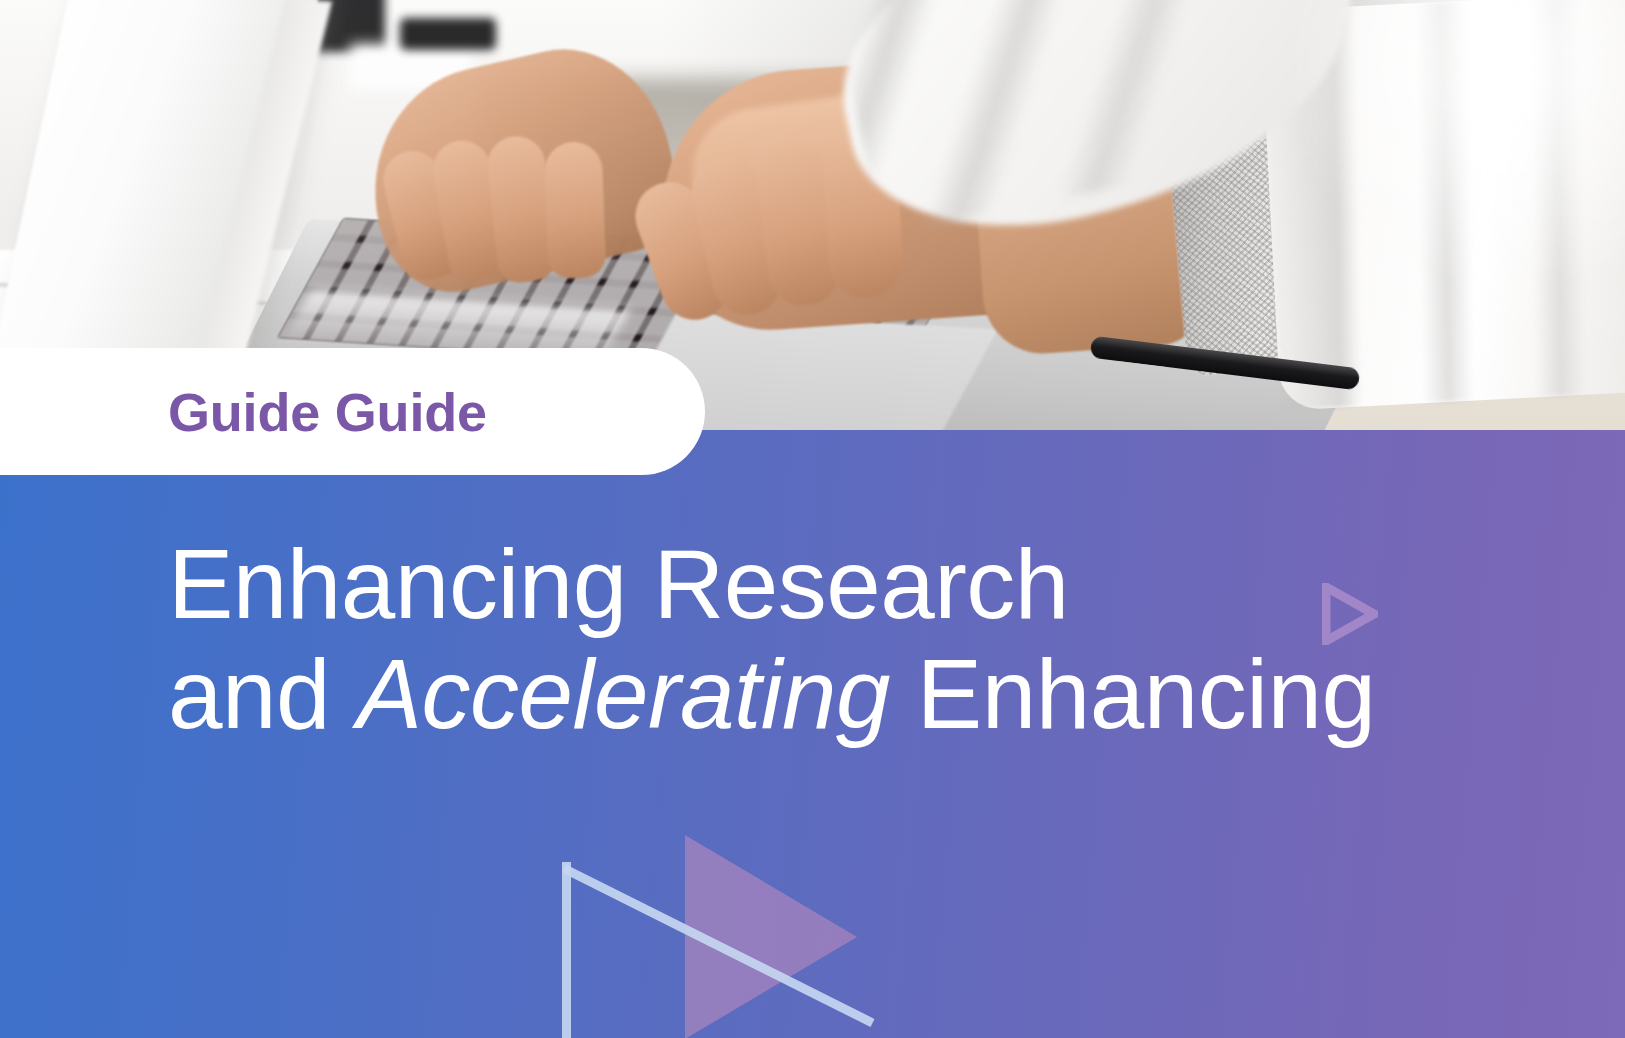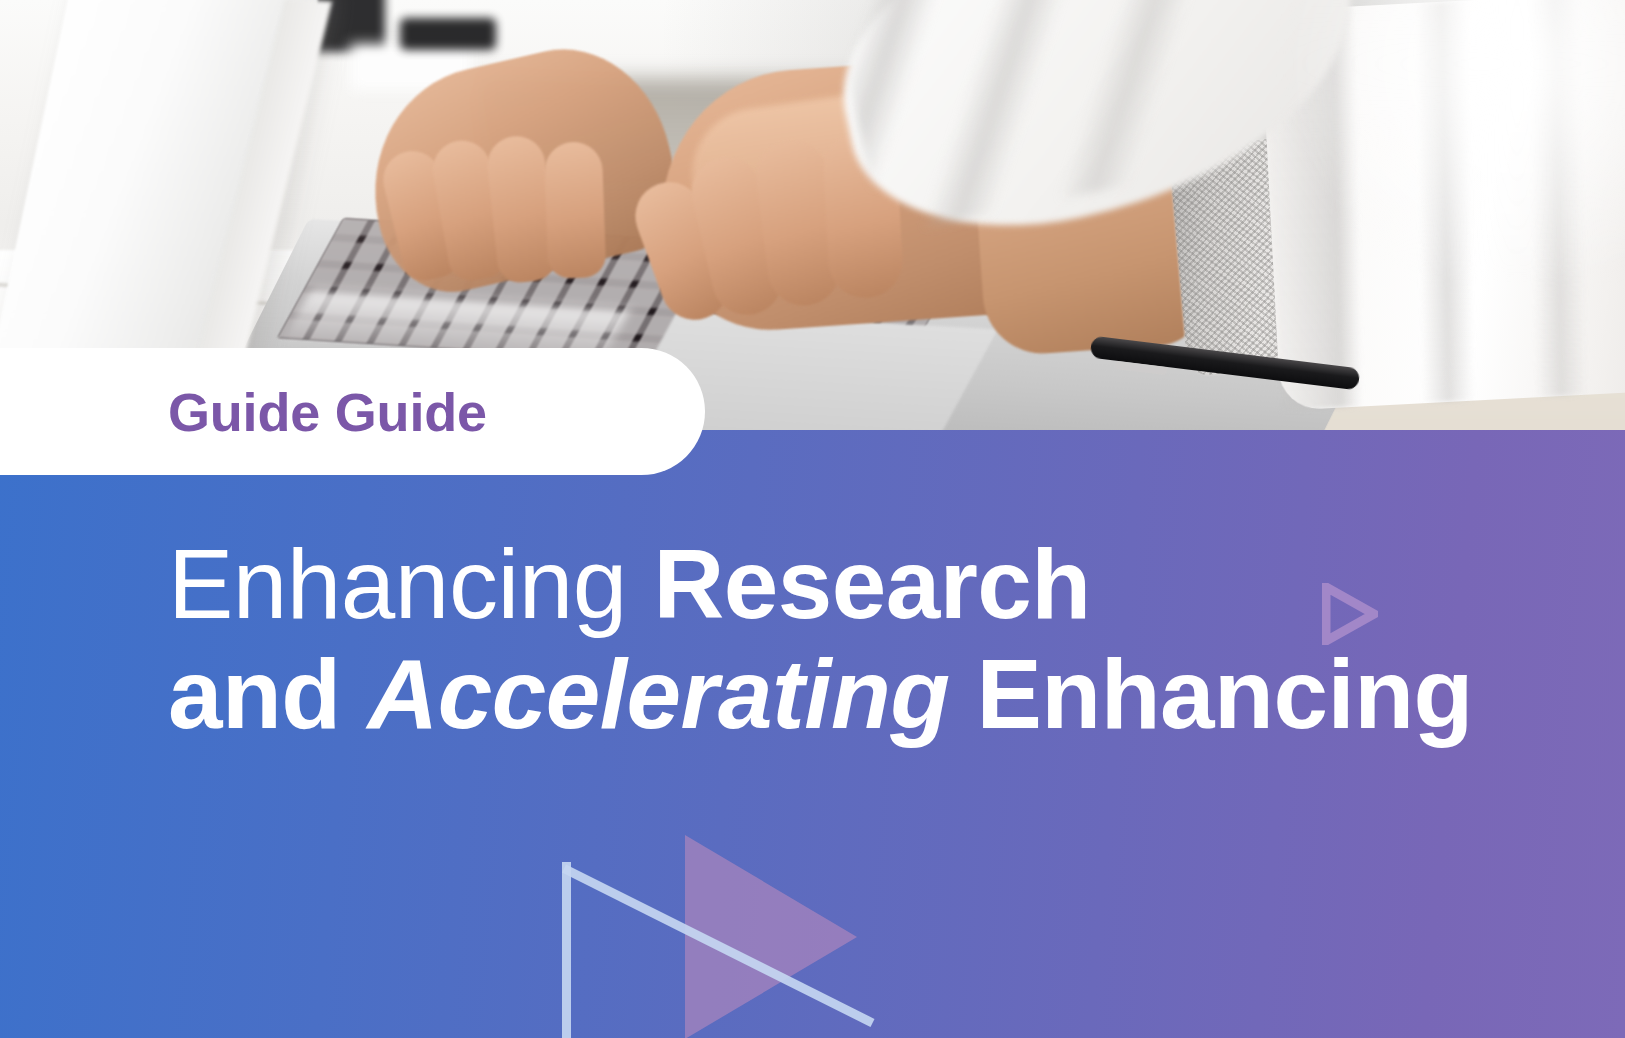--- a/index.html
+++ b/index.html
@@ -397,22 +397,22 @@
     color: #ffffff;
     line-height: 1.12;
     letter-spacing: -0.5px;
   }
   .title-line {
     font-size: 98px;
     font-weight: 300;
     white-space: nowrap;
   }
   .t-bold    { font-weight: 400; }
-  .t-bolditalic { font-weight: 700; font-style: italic; }
-  .t-light   { font-weight: 700; }
+  .t-bolditalic { font-weight: 400; font-style: italic; }
+  .t-light   { font-weight: 400; }
 </style>
 </head>
 <body>
 
 <div class="cover">
 
   <div class="photo">
     <div class="photo-bg"></div>
     <div class="photo-shelf"></div>
     <div class="photo-monitor"></div>

